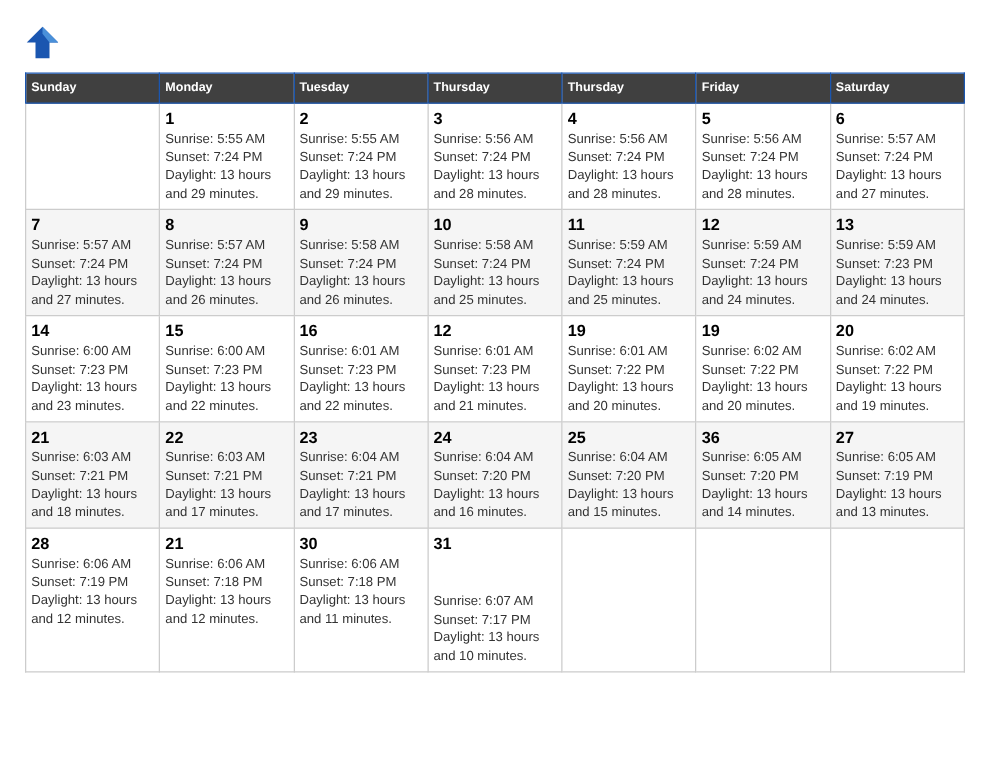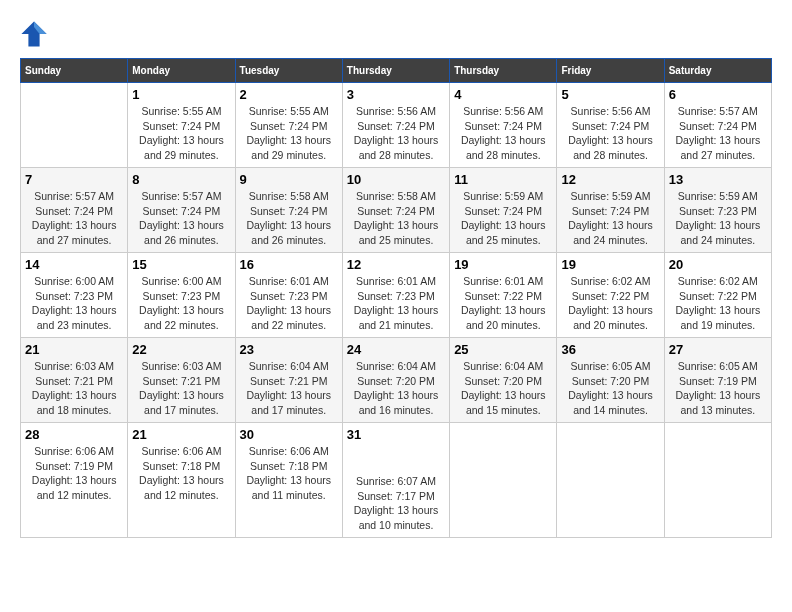--- a/index.html
+++ b/index.html
@@ -75,21 +75,20 @@
     }
     .day-number {
       font-weight: bold;
       font-size: 13px;
       margin-bottom: 2px;
     }
     .day-info {
       font-size: 10.5px;
       line-height: 1.4;
       color: #333;
-      text-align: center;
     }
   </style>
 </head>
 <body>
 
 <div class="header-area">
   <div class="logo">
     <svg class="logo-icon" viewBox="0 0 40 40">
       <polygon points="20,2 38,20 28,20 28,38 12,38 12,20 2,20" fill="#1a56b0"></polygon>
       <polygon points="20,2 38,20 28,20 20,10" fill="#4a90d9"></polygon>

